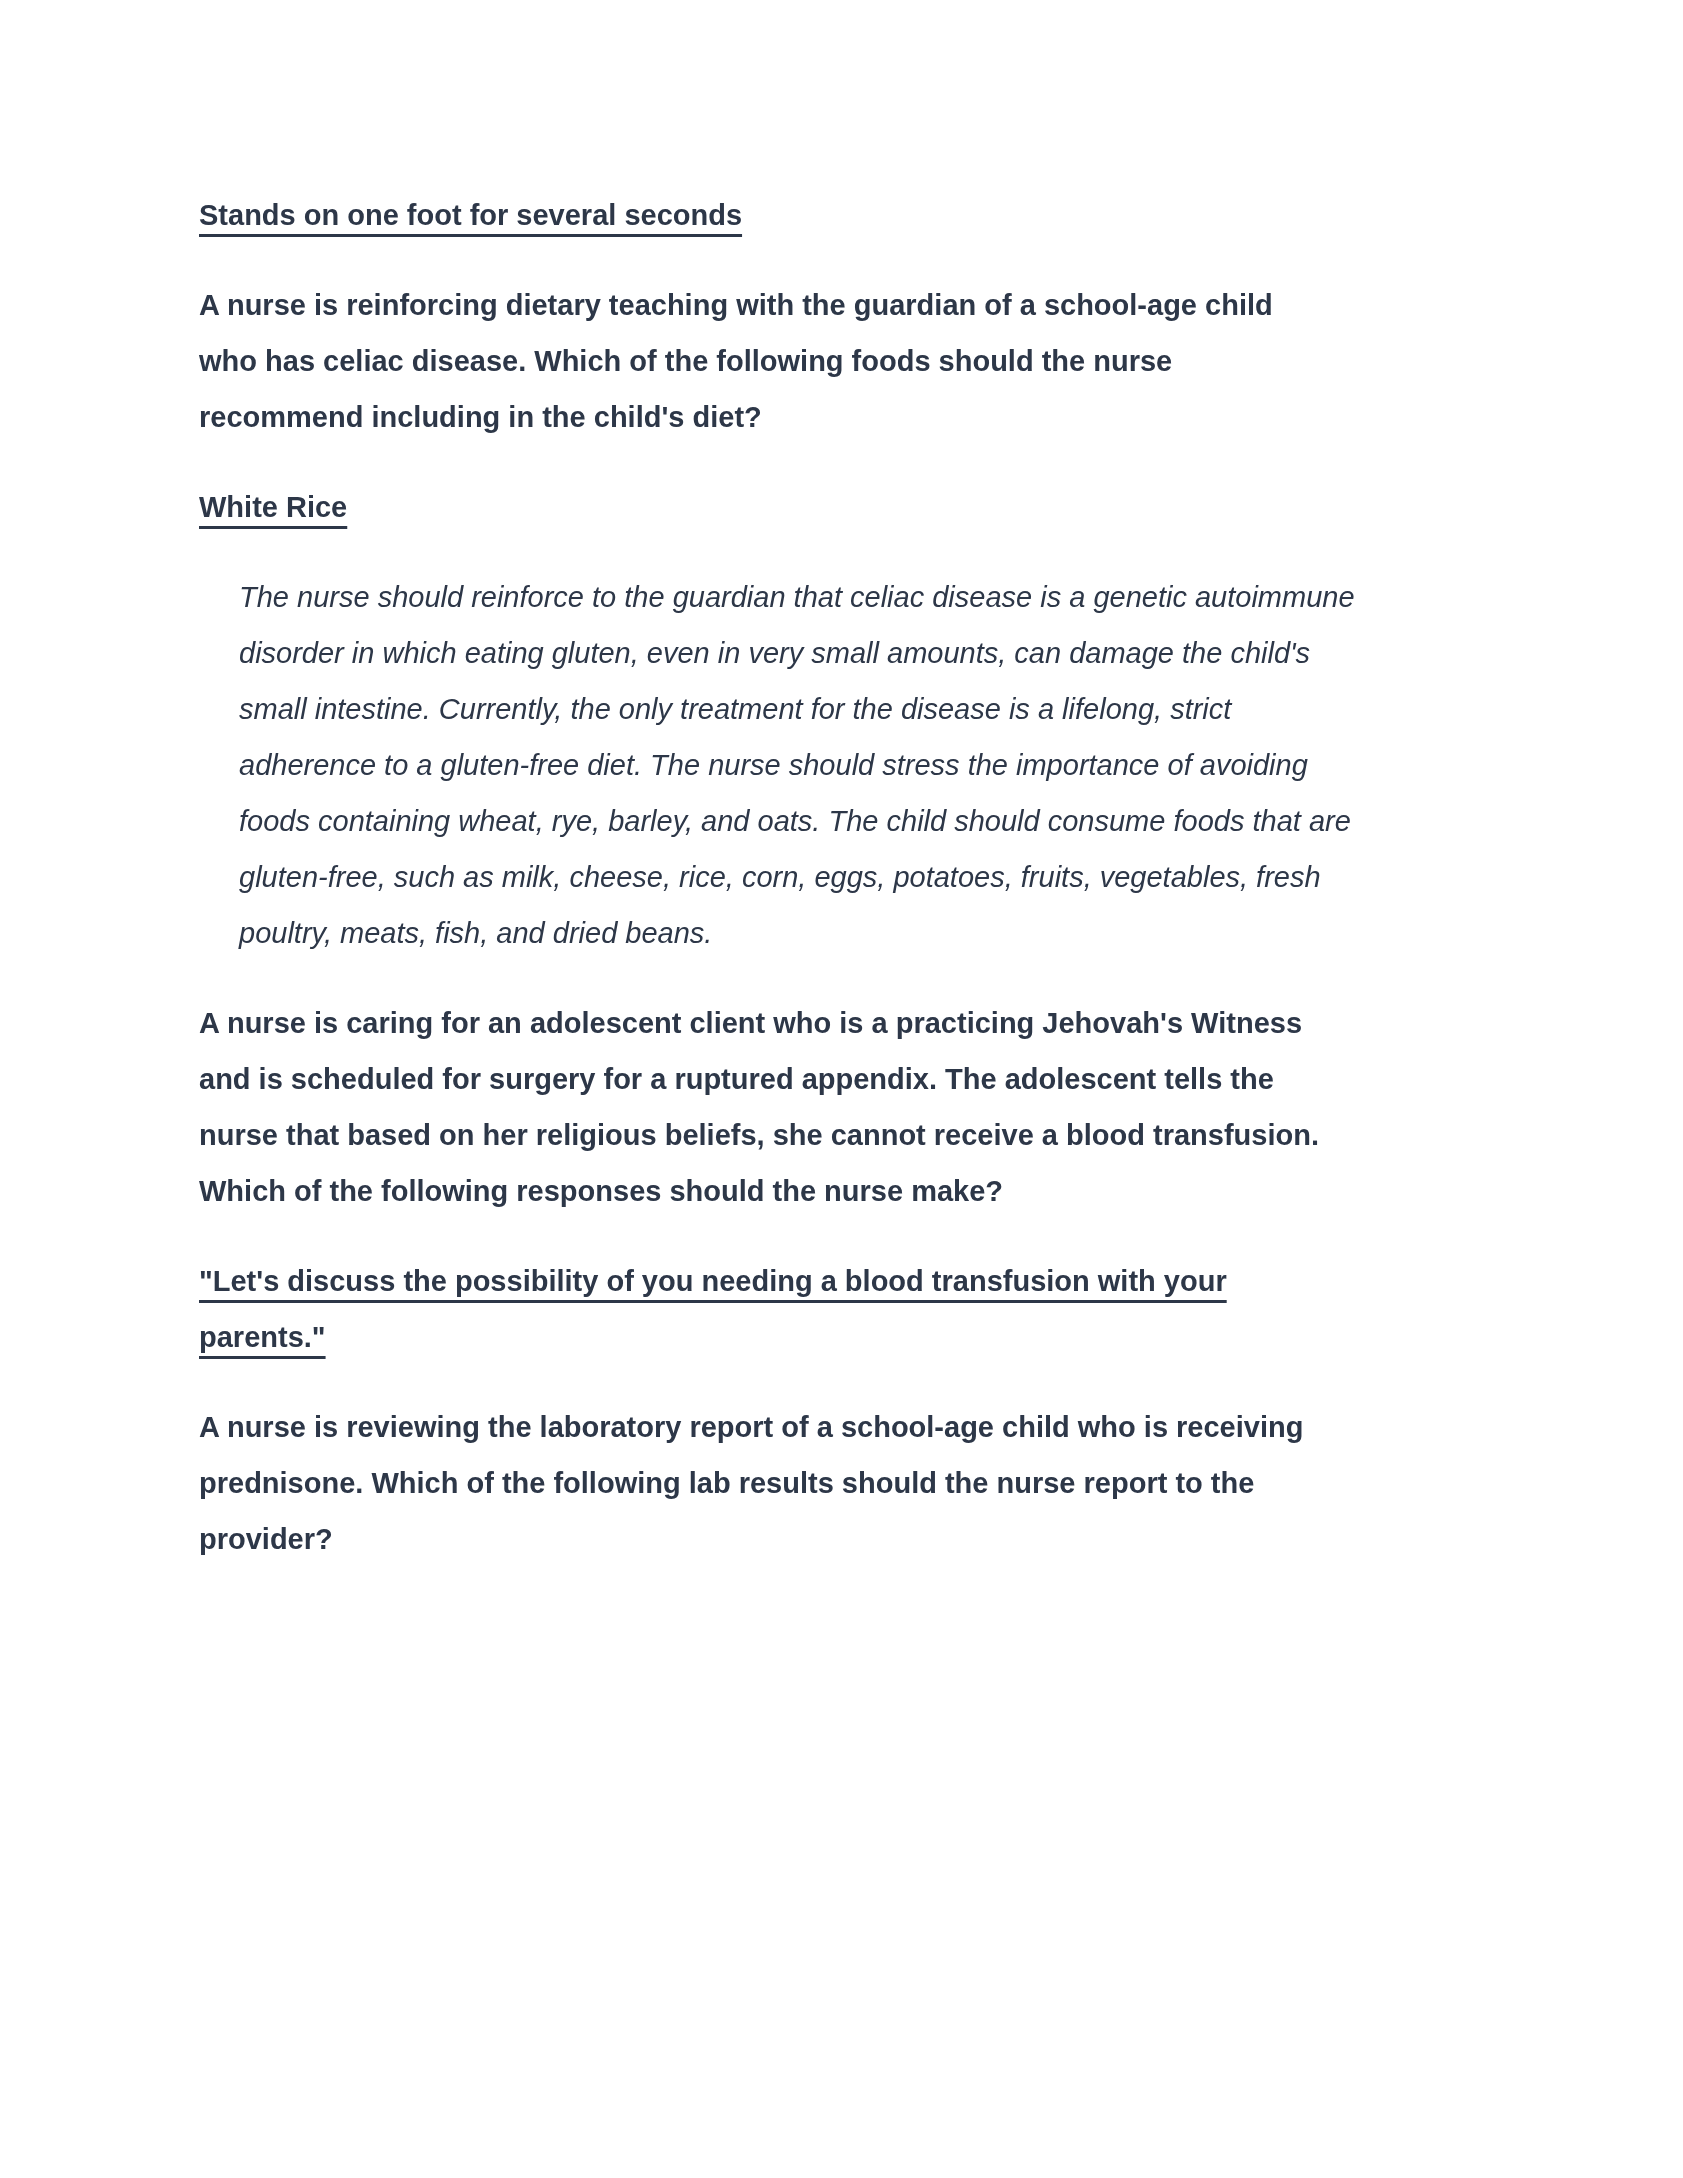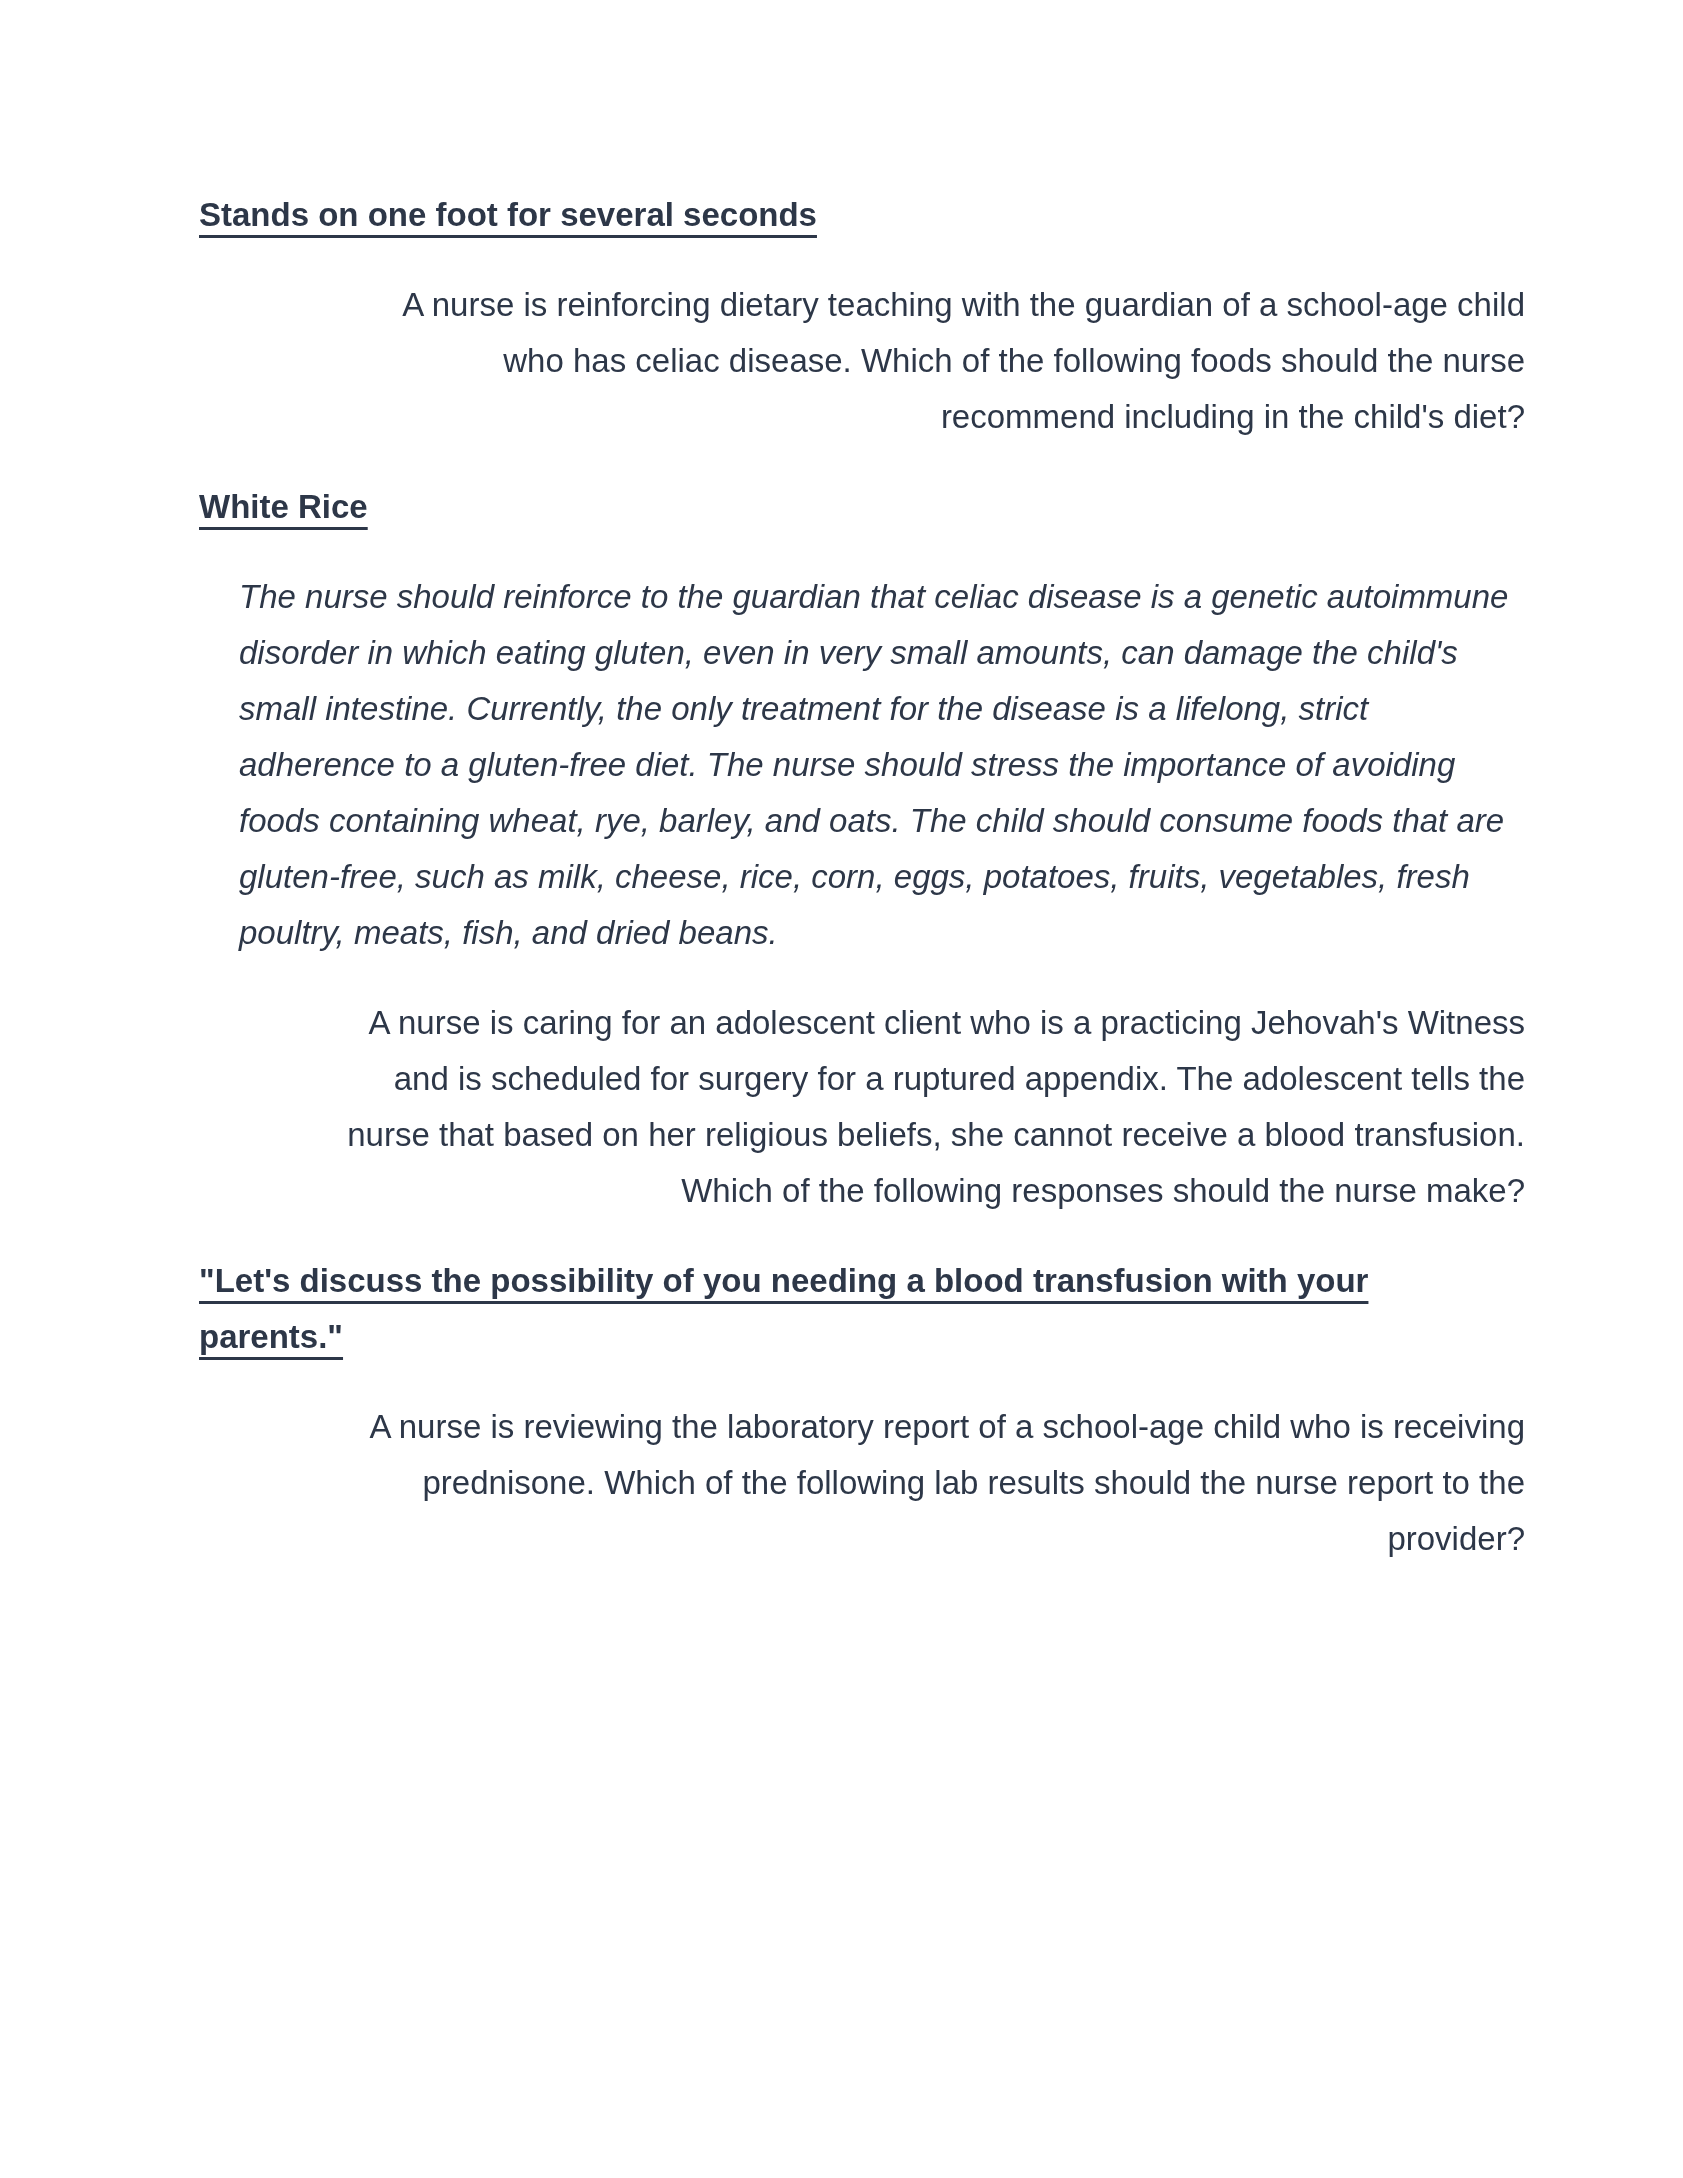--- a/index.html
+++ b/index.html
@@ -10,31 +10,30 @@
   .page {
     position: relative;
     width: 1683px;
     height: 2178px;
     background: #ffffff;
     box-sizing: border-box;
     padding: 187px 158px 0 199px;
     overflow: hidden;
     font-family: "Liberation Sans", sans-serif;
     color: #2d3748;
-    font-size: 33px;
+    font-size: 29px;
     line-height: 56px;
   }
   .block {
     white-space: pre-line;
     margin: 0 0 34px 0;
     max-width: 1436px;
   }
   .question {
-    font-weight: normal;
-    text-align: right;
+    font-weight: bold;
   }
   .answer {
     font-weight: bold;
     text-decoration: underline;
     text-decoration-thickness: 3px;
     text-underline-offset: 9px;
   }
   .rationale {
     font-style: italic;
     margin-left: 40px;

